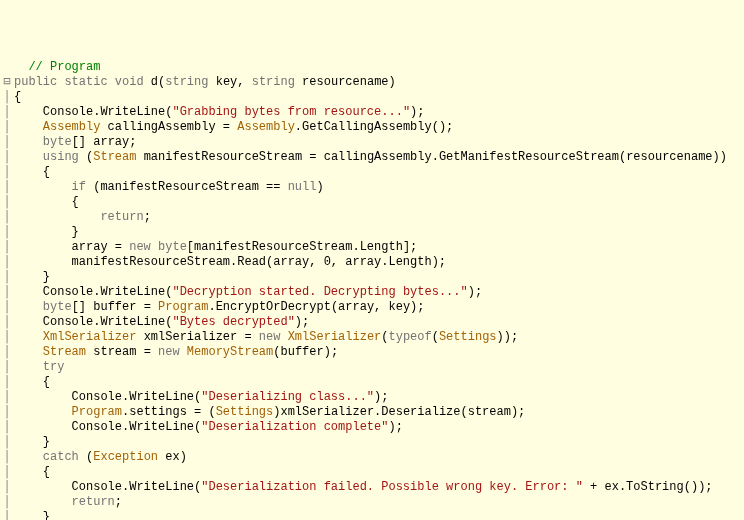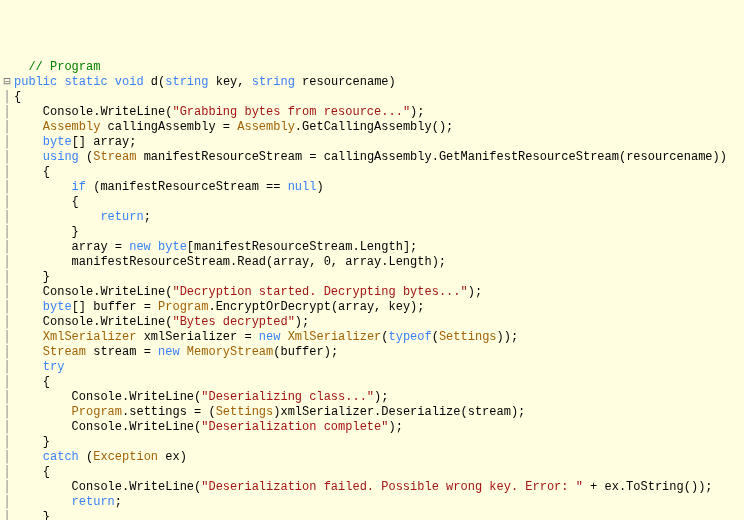--- a/index.html
+++ b/index.html
@@ -19,21 +19,21 @@
     display: inline-block;
     width: 14px;
     text-align: center;
     color: #808080;
     vertical-align: top;
   }
   .code {
     display: inline;
   }
   .c-comment { color: #008000; }
-  .c-keyword { color: #3b82f6; }
+  .c-keyword { color: #737373; }
   .c-type   { color: #a16207; }
   .c-string { color: #a31515; }
   .c-ident  { color: #000000; }
 </style>
 </head>
 <body>
 
 
 
 <div id="code-root"><div><span class="gutter"></span><span class="code"><span class="c-ident">  </span><span class="c-comment">// Program</span></span></div><div><span class="gutter">⊟</span><span class="code"><span class="c-keyword">public</span><span class="c-ident"> </span><span class="c-keyword">static</span><span class="c-ident"> </span><span class="c-keyword">void</span><span class="c-ident"> d(</span><span class="c-keyword">string</span><span class="c-ident"> key, </span><span class="c-keyword">string</span><span class="c-ident"> resourcename)</span></span></div><div><span class="gutter">│</span><span class="code"><span class="c-ident">{</span></span></div><div><span class="gutter">│</span><span class="code"><span class="c-ident">    Console.WriteLine(</span><span class="c-string">"Grabbing bytes from resource..."</span><span class="c-ident">);</span></span></div><div><span class="gutter">│</span><span class="code"><span class="c-ident">    </span><span class="c-type">Assembly</span><span class="c-ident"> callingAssembly = </span><span class="c-type">Assembly</span><span class="c-ident">.GetCallingAssembly();</span></span></div><div><span class="gutter">│</span><span class="code"><span class="c-ident">    </span><span class="c-keyword">byte</span><span class="c-ident">[] array;</span></span></div><div><span class="gutter">│</span><span class="code"><span class="c-ident">    </span><span class="c-keyword">using</span><span class="c-ident"> (</span><span class="c-type">Stream</span><span class="c-ident"> manifestResourceStream = callingAssembly.GetManifestResourceStream(resourcename))</span></span></div><div><span class="gutter">│</span><span class="code"><span class="c-ident">    {</span></span></div><div><span class="gutter">│</span><span class="code"><span class="c-ident">        </span><span class="c-keyword">if</span><span class="c-ident"> (manifestResourceStream == </span><span class="c-keyword">null</span><span class="c-ident">)</span></span></div><div><span class="gutter">│</span><span class="code"><span class="c-ident">        {</span></span></div><div><span class="gutter">│</span><span class="code"><span class="c-ident">            </span><span class="c-keyword">return</span><span class="c-ident">;</span></span></div><div><span class="gutter">│</span><span class="code"><span class="c-ident">        }</span></span></div><div><span class="gutter">│</span><span class="code"><span class="c-ident">        array = </span><span class="c-keyword">new</span><span class="c-ident"> </span><span class="c-keyword">byte</span><span class="c-ident">[manifestResourceStream.Length];</span></span></div><div><span class="gutter">│</span><span class="code"><span class="c-ident">        manifestResourceStream.Read(array, 0, array.Length);</span></span></div><div><span class="gutter">│</span><span class="code"><span class="c-ident">    }</span></span></div><div><span class="gutter">│</span><span class="code"><span class="c-ident">    Console.WriteLine(</span><span class="c-string">"Decryption started. Decrypting bytes..."</span><span class="c-ident">);</span></span></div><div><span class="gutter">│</span><span class="code"><span class="c-ident">    </span><span class="c-keyword">byte</span><span class="c-ident">[] buffer = </span><span class="c-type">Program</span><span class="c-ident">.EncryptOrDecrypt(array, key);</span></span></div><div><span class="gutter">│</span><span class="code"><span class="c-ident">    Console.WriteLine(</span><span class="c-string">"Bytes decrypted"</span><span class="c-ident">);</span></span></div><div><span class="gutter">│</span><span class="code"><span class="c-ident">    </span><span class="c-type">XmlSerializer</span><span class="c-ident"> xmlSerializer = </span><span class="c-keyword">new</span><span class="c-ident"> </span><span class="c-type">XmlSerializer</span><span class="c-ident">(</span><span class="c-keyword">typeof</span><span class="c-ident">(</span><span class="c-type">Settings</span><span class="c-ident">));</span></span></div><div><span class="gutter">│</span><span class="code"><span class="c-ident">    </span><span class="c-type">Stream</span><span class="c-ident"> stream = </span><span class="c-keyword">new</span><span class="c-ident"> </span><span class="c-type">MemoryStream</span><span class="c-ident">(buffer);</span></span></div><div><span class="gutter">│</span><span class="code"><span class="c-ident">    </span><span class="c-keyword">try</span></span></div><div><span class="gutter">│</span><span class="code"><span class="c-ident">    {</span></span></div><div><span class="gutter">│</span><span class="code"><span class="c-ident">        Console.WriteLine(</span><span class="c-string">"Deserializing class..."</span><span class="c-ident">);</span></span></div><div><span class="gutter">│</span><span class="code"><span class="c-ident">        </span><span class="c-type">Program</span><span class="c-ident">.settings = (</span><span class="c-type">Settings</span><span class="c-ident">)xmlSerializer.Deserialize(stream);</span></span></div><div><span class="gutter">│</span><span class="code"><span class="c-ident">        Console.WriteLine(</span><span class="c-string">"Deserialization complete"</span><span class="c-ident">);</span></span></div><div><span class="gutter">│</span><span class="code"><span class="c-ident">    }</span></span></div><div><span class="gutter">│</span><span class="code"><span class="c-ident">    </span><span class="c-keyword">catch</span><span class="c-ident"> (</span><span class="c-type">Exception</span><span class="c-ident"> ex)</span></span></div><div><span class="gutter">│</span><span class="code"><span class="c-ident">    {</span></span></div><div><span class="gutter">│</span><span class="code"><span class="c-ident">        Console.WriteLine(</span><span class="c-string">"Deserialization failed. Possible wrong key. Error: "</span><span class="c-ident"> + ex.ToString());</span></span></div><div><span class="gutter">│</span><span class="code"><span class="c-ident">        </span><span class="c-keyword">return</span><span class="c-ident">;</span></span></div><div><span class="gutter">│</span><span class="code"><span class="c-ident">    }</span></span></div></div>

